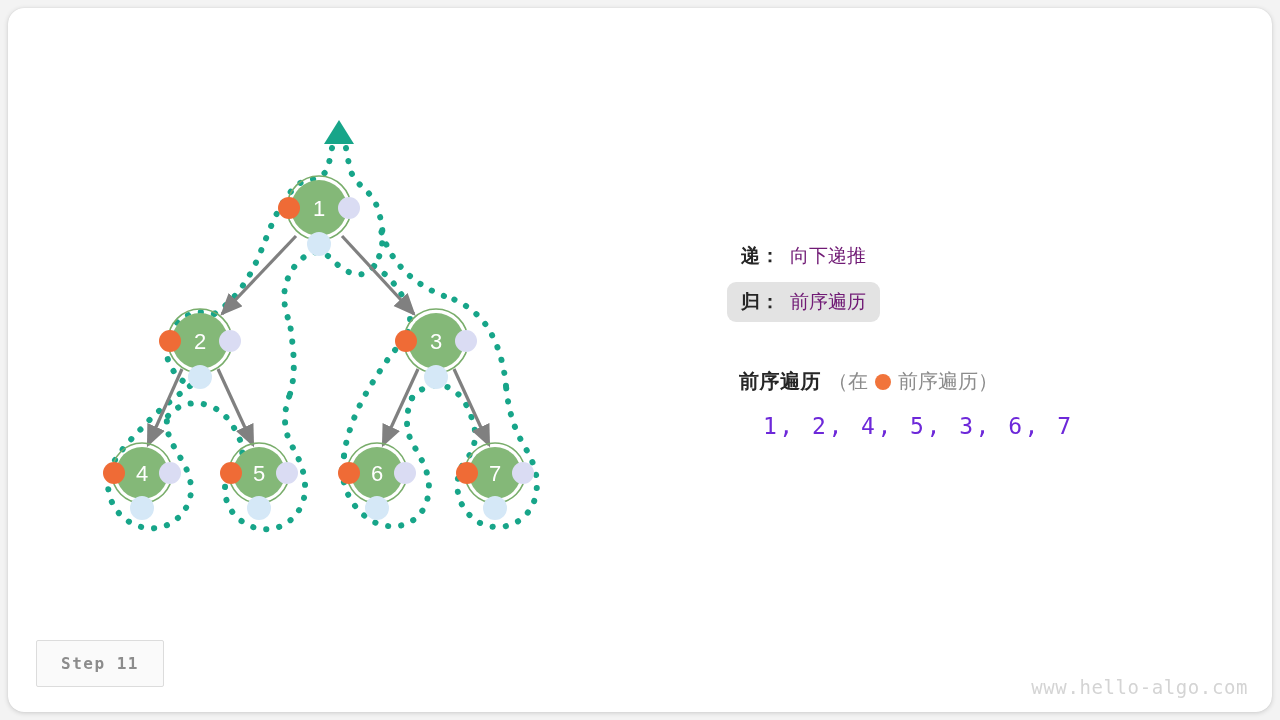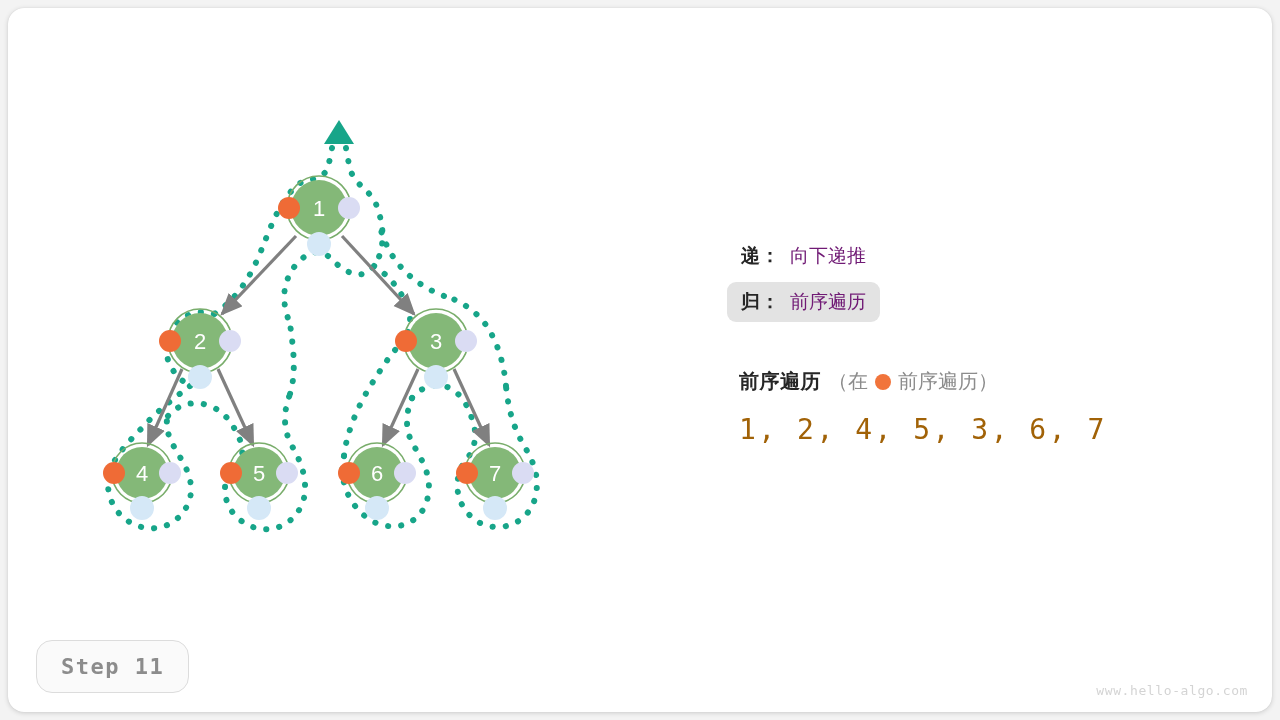--- a/index.html
+++ b/index.html
@@ -95,46 +95,47 @@
     width: 16px;
     height: 16px;
     border-radius: 50%;
     background: #f1743b;
     margin: 0 7px;
     vertical-align: middle;
   }
   .order-seq {
     margin-top: 18px;
     font-family: "DejaVu Sans Mono", "Liberation Mono", monospace;
-    font-size: 28px;
-    color: #a16207;
+    font-size: 23px;
+    color: #6d28d9;
     letter-spacing: 2.5px;
+    margin-left: 24px;
   }
   
   .step-badge {
     position: absolute;
     left: 28px;
     top: 632px;
     padding: 13px 24px;
     border: 1px solid #dcdcdc;
-    border-radius: 16px;
+    border-radius: 2px;
     background: #fafafa;
     font-family: "DejaVu Sans Mono", "Liberation Mono", monospace;
-    font-size: 22px;
+    font-size: 16px;
     font-weight: bold;
     color: #8c8c8c;
     letter-spacing: 1.5px;
   }
   
   .watermark {
     position: absolute;
     right: 24px;
     bottom: 14px;
     font-family: "DejaVu Sans Mono", "Liberation Mono", monospace;
-    font-size: 13px;
+    font-size: 19px;
     color: #d4d4d4;
     letter-spacing: 0.6px;
   }
   .node-label {
     font-family: "Liberation Sans", sans-serif;
     font-size: 22px;
     fill: #ffffff;
   }
 </style>
 </head>

